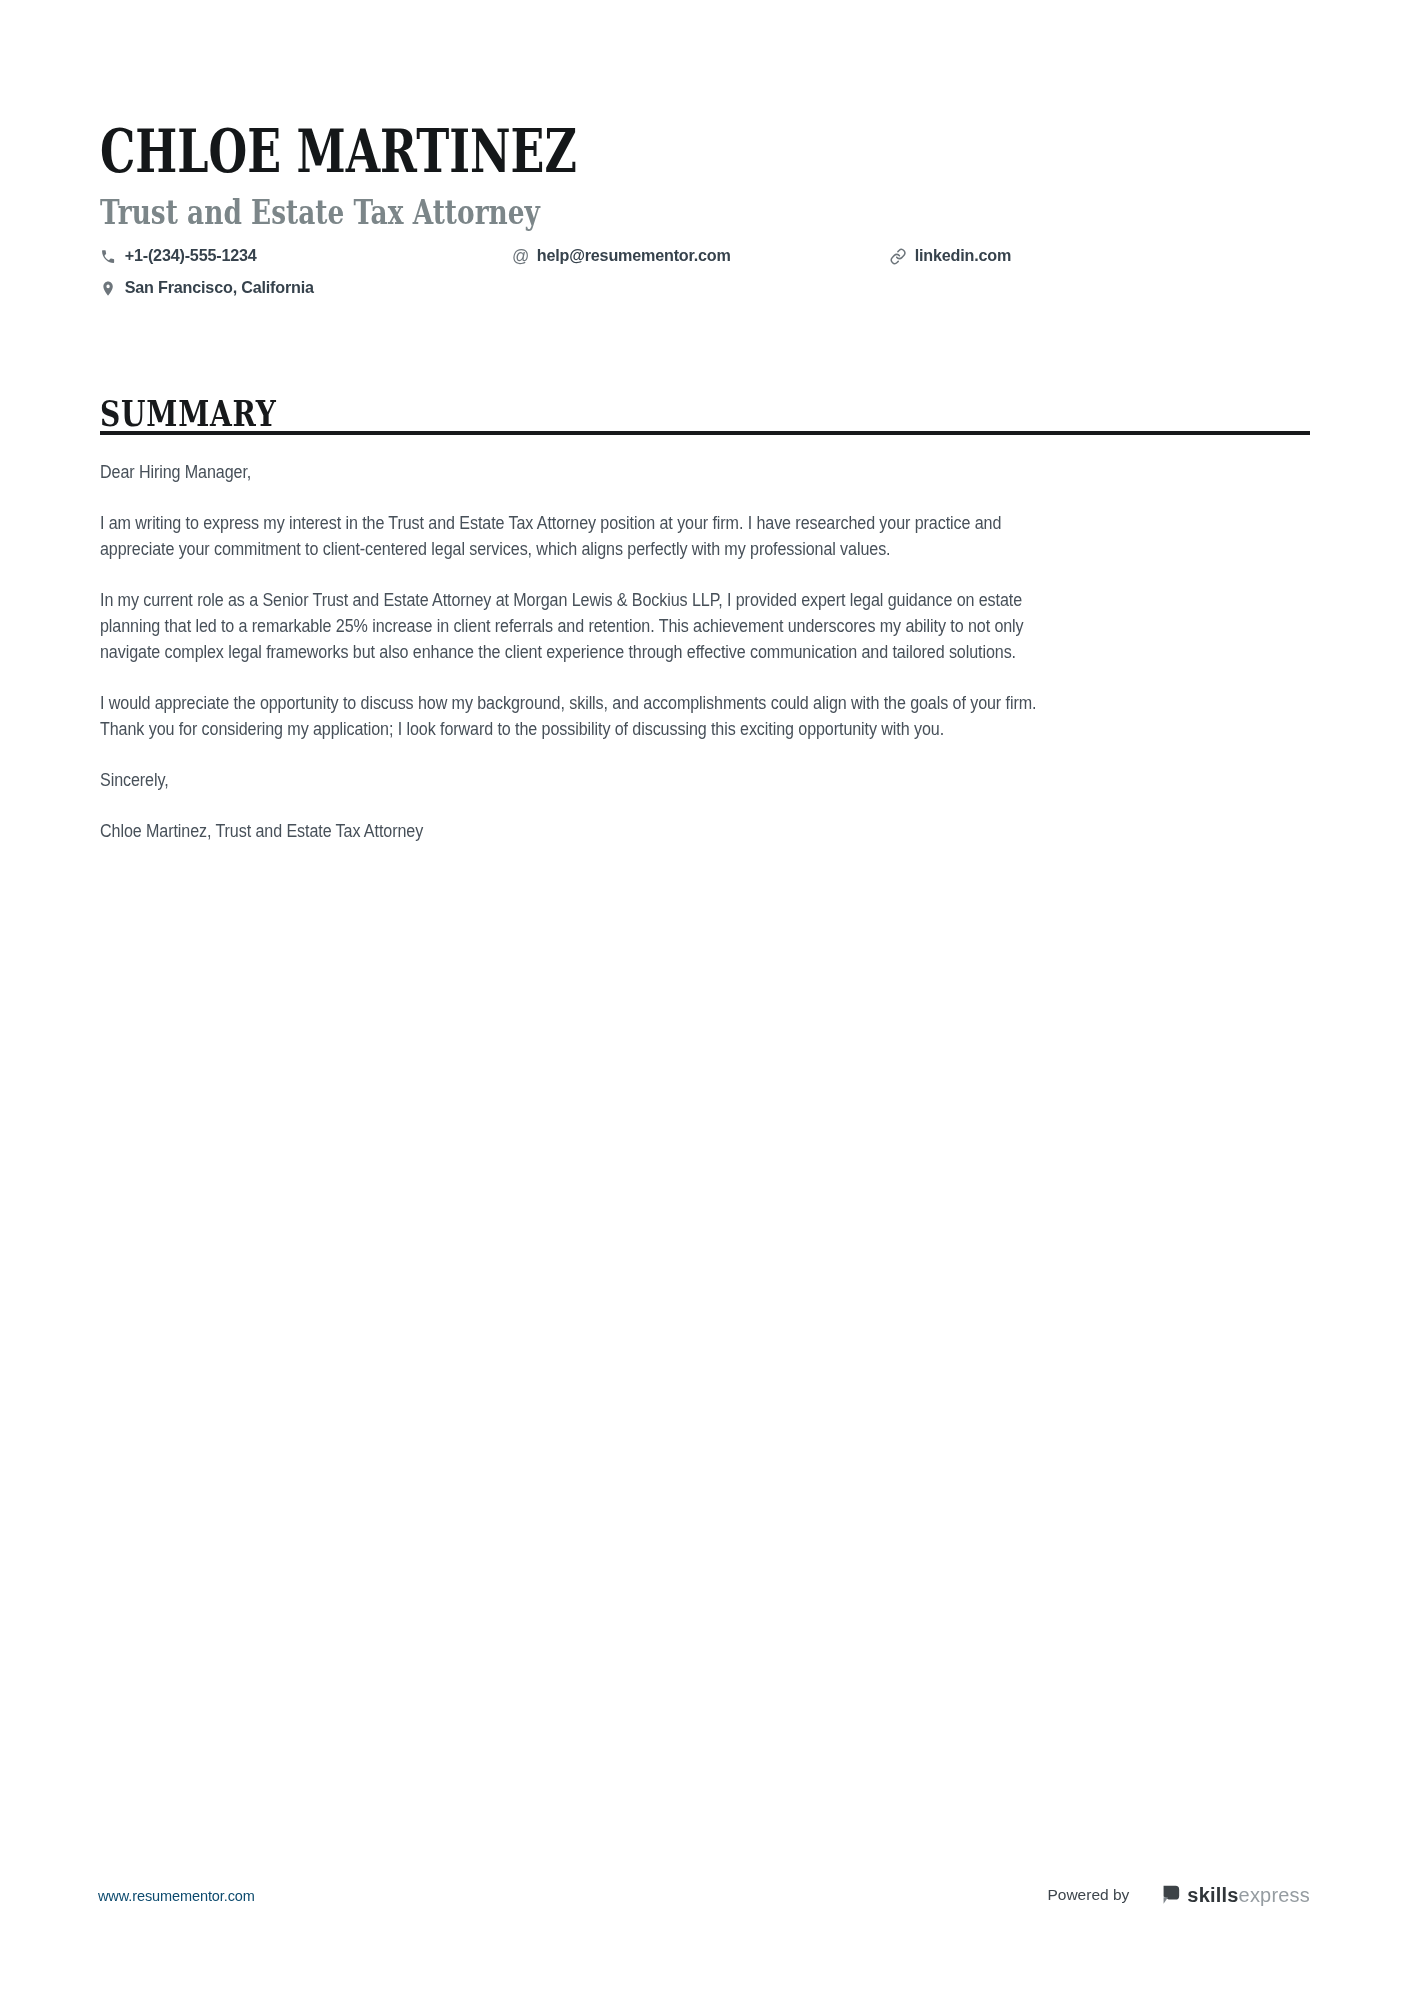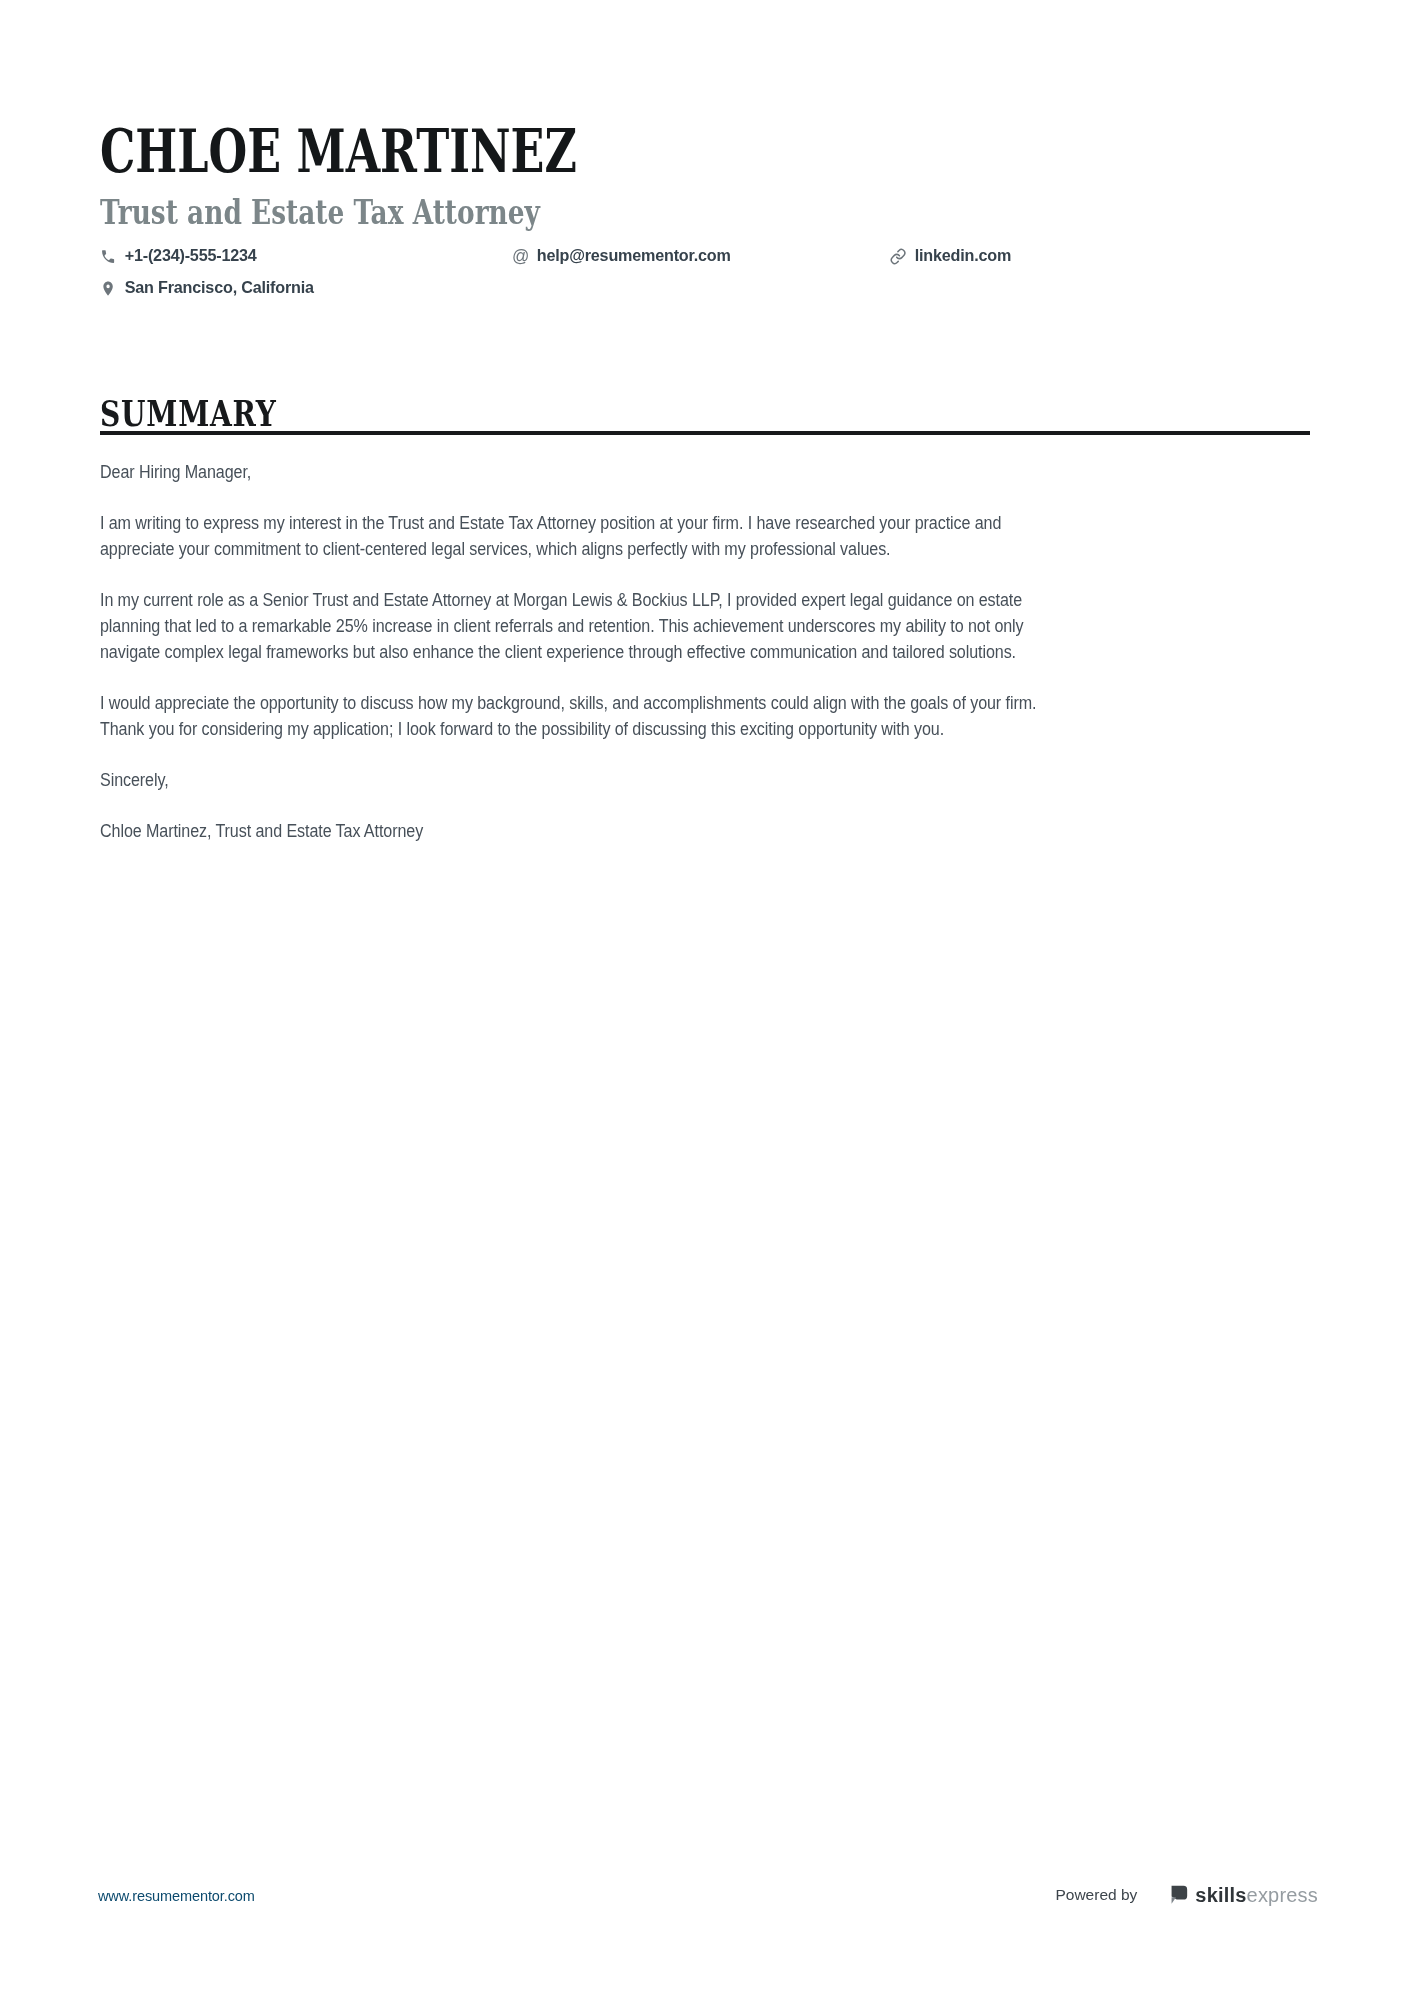--- a/index.html
+++ b/index.html
@@ -68,21 +68,21 @@
     transform: scaleX(0.92); transform-origin: 0 0;
   }
   .letter-body p { margin: 0 0 25px 0; }
 
   
   .footer-site {
     position: absolute; left: 98px; top: 1888px;
     font-size: 14.5px; color: #0c4a6e; letter-spacing: -0.1px;
   }
   .footer-right {
-    position: absolute; right: 92px; top: 1882px;
+    position: absolute; right: 100px; top: 1882px;
     display: flex; align-items: center; gap: 30px; height: 26px; margin-left: 48px;
   }
   .powered-by { font-size: 15.5px; color: #3d454c; }
   .logo { display: flex; align-items: center; gap: 6px; }
   .logo-mark { display: inline-flex; width: 22px; height: 22px; }
   .logo-text {
     font-size: 20px; font-weight: 700; color: #303539; letter-spacing: 0.2px;
   }
   .logo-text .light { color: #959ca1; font-weight: 500; }
 </style>

